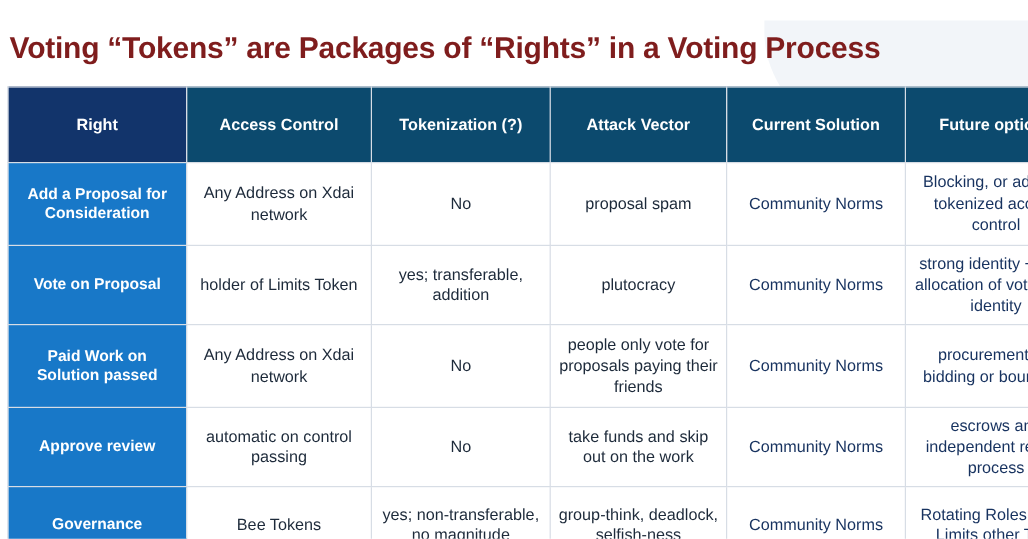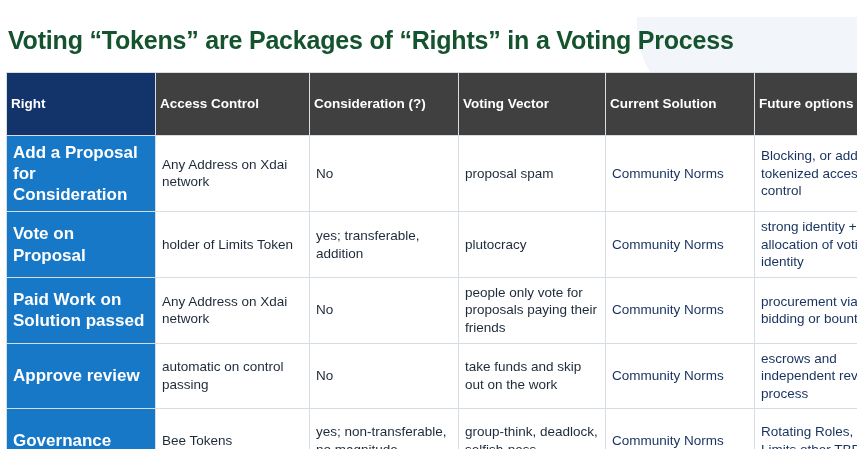--- a/index.html
+++ b/index.html
@@ -28,58 +28,58 @@
     height: 130px;
     background: #f2f5f9;
     border-bottom-left-radius: 180px 120px;
     z-index: 0;
   }
   .title {
     position: relative;
     z-index: 2;
     font-size: 25px;
     font-weight: bold;
-    color: #14532d;
+    color: #7f1d1d;
     letter-spacing: -0.2px;
     padding: 8px 0 0 8px;
     line-height: 1.2;
   }
   .table-wrap {
     position: relative;
     z-index: 2;
     margin: 14px 6px 0 6px;
   }
   table.grid {
     border-collapse: collapse;
     width: 845px;
     table-layout: fixed;
   }
   table.grid th, table.grid td {
     border: 1px solid #d7dde5;
     vertical-align: middle;
-    text-align: left;
+    text-align: center;
   }
   thead th {
-    background: #404040;
+    background: #0c4a6e;
     color: #ffffff;
     font-size: 13.5px;
     font-weight: bold;
     height: 54px;
     padding: 4px 4px;
     border: 1px solid #12346b;
   }
   thead th.first-col {
     background: #12346b;
   }
   td.rowhead {
     background: #1878c8;
     color: #ffffff;
-    font-size: 17px;
+    font-size: 13px;
     font-weight: bold;
-    padding: 6px 6px;
+    padding: 18px 6px;
     line-height: 1.25;
     border: 1px solid #1878c8;
   }
   td.cell {
     background: #ffffff;
     color: #1d2a3a;
     font-size: 13.5px;
     padding: 6px 6px;
     line-height: 1.3;
   }
@@ -107,22 +107,22 @@
   <div class="bg-swoosh"></div>
 
   <h1 class="title">Voting “Tokens” are Packages of “Rights” in a Voting Process</h1>
 
   <div class="table-wrap">
     <table class="grid">
       <thead>
         <tr>
           <th class="first-col col-right">Right</th>
           <th class="col-access">Access Control</th>
-          <th class="col-token">Consideration (?)</th>
-          <th class="col-attack">Voting Vector</th>
+          <th class="col-token">Tokenization (?)</th>
+          <th class="col-attack">Attack Vector</th>
           <th class="col-current">Current Solution</th>
           <th class="col-future">Future options</th>
         </tr>
       </thead>
       <tbody>
         <tr>
           <td class="rowhead">Add a Proposal for Consideration</td>
           <td class="cell">Any Address on Xdai network</td>
           <td class="cell">No</td>
           <td class="cell">proposal spam</td>

